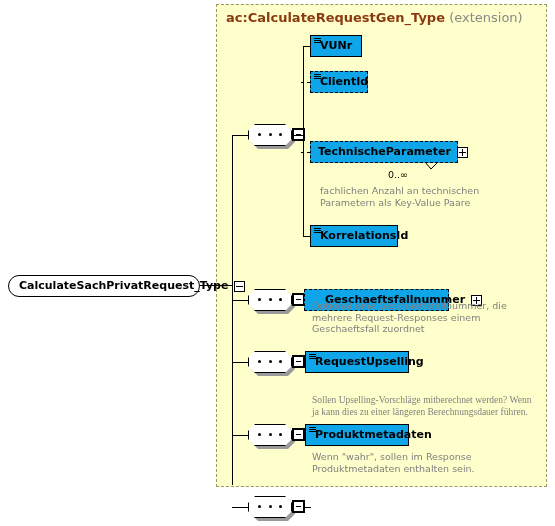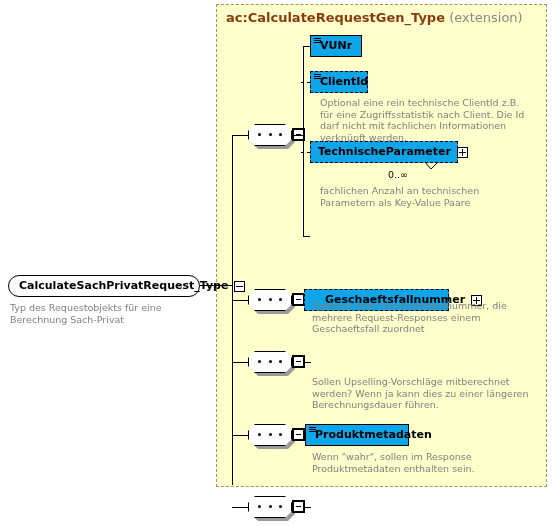--- a/index.html
+++ b/index.html
@@ -279,21 +279,20 @@
   <div class="ext-title">
     <span class="t-main">ac:CalculateRequestGen_Type</span>
     <span class="t-sub">(extension)</span>
   </div>
 
   <div class="root-shadow" style="width:192px;"></div>
   <div class="root-node" style="width:192px;">
     <span class="rlabel">CalculateSachPrivatRequest_Type</span>
     <span class="rminus"></span>
   </div>
-  <div class="desc" style="left:10px; top:302px; width:200px;">Typ des Requestobjekts für eine Berechnung Sach-Privat</div>
 
   <div class="line h" style="left:200px; top:285px; width:32px;"></div>
 
   <div class="line v" style="left:232px; top:135px; height:350px;"></div>
 
   <div class="line h" style="left:232px; top:135px; width:16px;"></div>
   <div class="seq" style="left:248px; top:124px;">
     <div class="octshadow"></div>
     <div class="oct"></div>
     <div class="dots">
@@ -322,35 +321,43 @@
   <div class="line dash-h" style="left:301px; top:82px; width:9px;"></div>
   <div class="node dashed" style="left:310px; top:71px; width:58px;">
     <span class="nshadow"></span>
     <span class="attr-icon">
         <i></i>
         <i></i>
         <i></i>
       </span>
     <span class="label">ClientId</span>
   </div>
-  <div class="desc" style="left:320px; top:97px; width:215px;">Optional eine rein technische ClientId z.B. für eine Zugriffsstatistik nach Client. Die Id darf nicht mit fachlichen Informationen verknüpft werden.</div>
 
   <div class="line dash-h" style="left:301px; top:152px; width:9px;"></div>
   <div class="node dashed" style="left:310px; top:141px; width:148px;">
     <span class="nshadow"></span>
     <span class="label" style="padding-left:7px;">TechnischeParameter</span>
     <span class="expand"></span>
   </div>
   <svg class="tick" style="left:424px; top:161px; width:14px; height:10px;" viewBox="0 0 14 10">
     <path d="M1 1 L7 8 L13 2" fill="none" stroke="#000" stroke-width="1"></path>
   </svg>
   <div class="card" style="left:388px; top:169px;">0..∞</div>
   <div class="desc" style="left:320px; top:185px; width:215px;">fachlichen Anzahl an technischen Parametern als Key-Value Paare</div>
 
   <div class="line h" style="left:303px; top:236px; width:7px;"></div>
+  <div class="node" style="left:310px; top:225px; width:88px;">
+    <span class="nshadow"></span>
+    <span class="attr-icon">
+        <i></i>
+        <i></i>
+        <i></i>
+      </span>
+    <span class="label">KorrelationsId</span>
+  </div>
 
   <div class="line h" style="left:232px; top:300px; width:16px;"></div>
   <div class="seq" style="left:248px; top:289px;">
     <div class="octshadow"></div>
     <div class="oct"></div>
     <div class="dots">
         <i></i>
         <i></i>
         <i></i>
       </div>
@@ -371,21 +378,30 @@
     <div class="oct"></div>
     <div class="dots">
         <i></i>
         <i></i>
         <i></i>
       </div>
     <div class="stub-r"></div>
   </div>
   <div class="pmbox" style="left:292px; top:355px;"></div>
   <div class="line h" style="left:305px; top:362px; width:6px;"></div>
-  <div class="desc" style="left:312px; top:376px; width:222px;">Sollen Upselling-Vorschläge mitberechnet werden? Wenn ja kann dies zu einer längeren Berechnungsdauer führen.</div>
+  <div class="node" style="left:305px; top:351px; width:104px;">
+    <span class="nshadow"></span>
+    <span class="attr-icon">
+        <i></i>
+        <i></i>
+        <i></i>
+      </span>
+    <span class="label">RequestUpselling</span>
+  </div>
+  <div class="desc" style="left:312px; top:395px; width:222px;font-family:Liberation Serif, serif;">Sollen Upselling-Vorschläge mitberechnet werden? Wenn ja kann dies zu einer längeren Berechnungsdauer führen.</div>
 
   <div class="line h" style="left:232px; top:435px; width:16px;"></div>
   <div class="seq" style="left:248px; top:424px;">
     <div class="octshadow"></div>
     <div class="oct"></div>
     <div class="dots">
         <i></i>
         <i></i>
         <i></i>
       </div>

